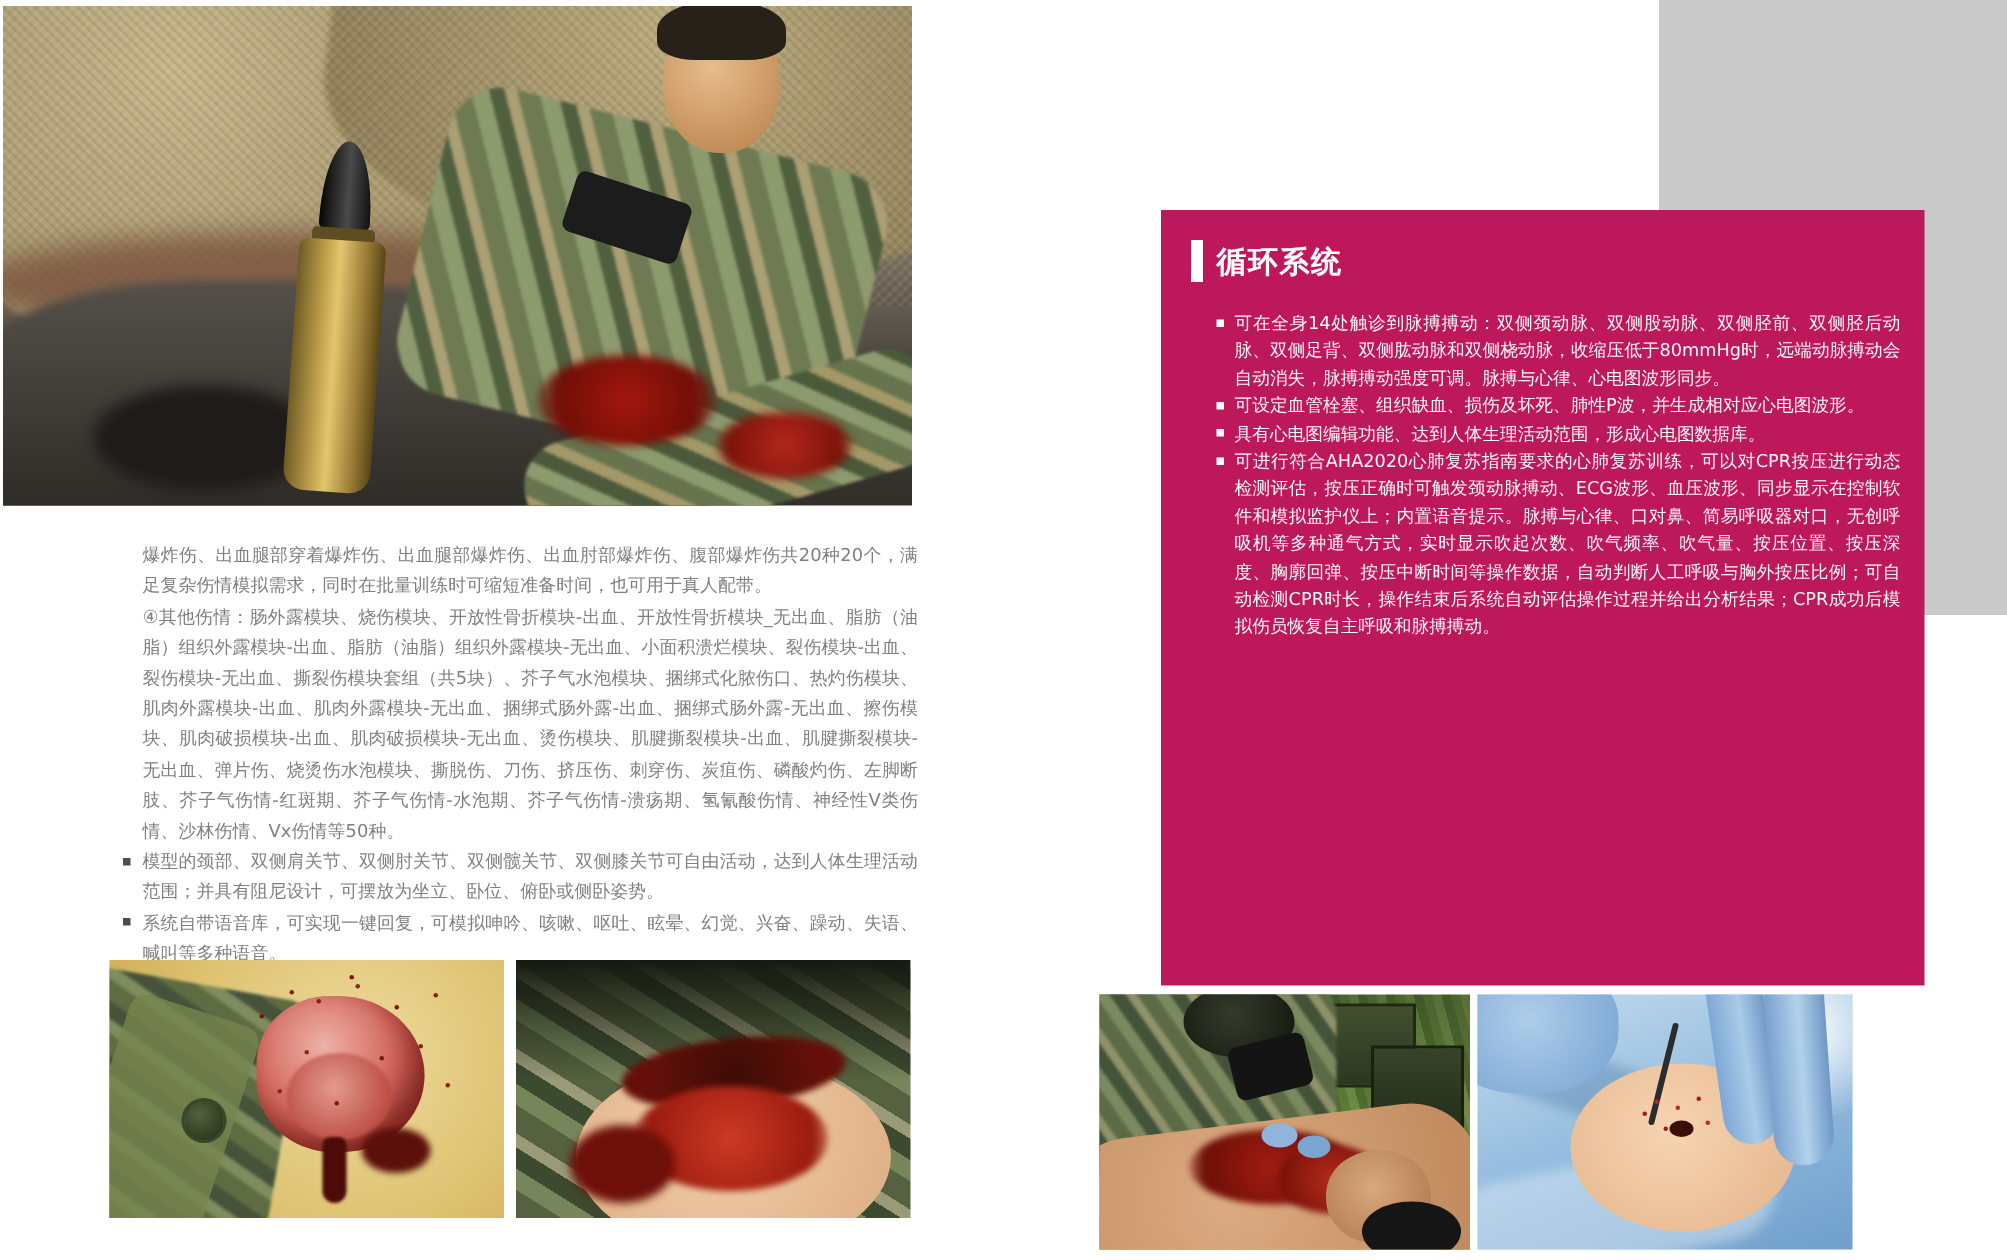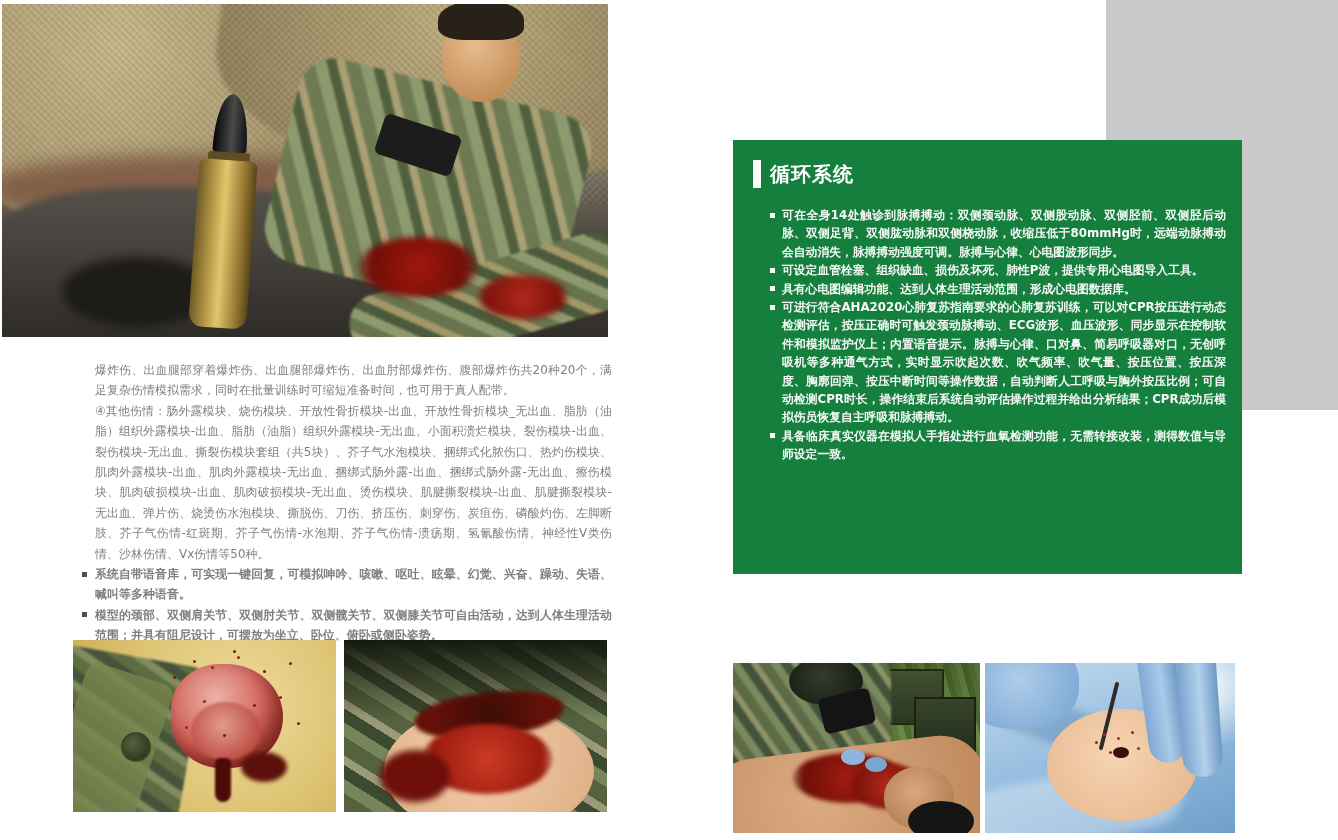--- a/index.html
+++ b/index.html
@@ -10,24 +10,24 @@
   .abs{position:absolute;}
   
   .gray-corner{left:1106px;top:0;width:232px;height:410px;background:#c9c9c9;}
   
   .left-text{
     left:95px;top:360px;width:517px;
     font-size:11.9px;line-height:20.4px;color:#7f7f7f;
     text-align:justify;letter-spacing:.1px;
   }
   .left-text p{margin:0;}
-  .li{position:relative;font-weight:bold;}
+  .li{position:relative;}
   .sq{position:absolute;left:-13px;top:7.5px;width:5px;height:5px;background:#4d4d4d;}
   
-  .panel{left:733px;top:140px;width:509px;height:434px;background:#15803d;}
+  .panel{left:774px;top:140px;width:509px;height:517px;background:#be185d;}
   .panel-title{left:20px;top:20px;display:flex;align-items:center;gap:9px;position:absolute;}
   .title-bar{width:8px;height:28px;background:#ffffff;}
   .panel-title h1{margin:0;font-size:20px;font-weight:bold;color:#ffffff;letter-spacing:1px;}
   .panel-list{
     position:absolute;left:49px;top:66px;width:444px;
     font-size:11.8px;line-height:18.4px;color:#f6f8f6;text-align:justify;
   }
   .panel-list .li{margin:0;}
   .panel-list .sq{background:#ffffff;left:-12px;top:6.5px;}
   
@@ -122,25 +122,25 @@
     <div class="ring"></div>
     <div class="casing"></div>
   </div>
 </div>
 
 <div class="abs left-text">
   <p>爆炸伤、出血腿部穿着爆炸伤、出血腿部爆炸伤、出血肘部爆炸伤、腹部爆炸伤共20种20个，满足复杂伤情模拟需求，同时在批量训练时可缩短准备时间，也可用于真人配带。</p>
   <p>④其他伤情：肠外露模块、烧伤模块、开放性骨折模块-出血、开放性骨折模块_无出血、脂肪（油脂）组织外露模块-出血、脂肪（油脂）组织外露模块-无出血、小面积溃烂模块、裂伤模块-出血、裂伤模块-无出血、撕裂伤模块套组（共5块）、芥子气水泡模块、捆绑式化脓伤口、热灼伤模块、肌肉外露模块-出血、肌肉外露模块-无出血、捆绑式肠外露-出血、捆绑式肠外露-无出血、擦伤模块、肌肉破损模块-出血、肌肉破损模块-无出血、烫伤模块、肌腱撕裂模块-出血、肌腱撕裂模块-无出血、弹片伤、烧烫伤水泡模块、撕脱伤、刀伤、挤压伤、刺穿伤、炭疽伤、磷酸灼伤、左脚断肢、芥子气伤情-红斑期、芥子气伤情-水泡期、芥子气伤情-溃疡期、氢氰酸伤情、神经性V类伤情、沙林伤情、Vx伤情等50种。</p>
   <div class="li">
     <span class="sq"></span>
-    <span>系统自带语音库，可实现一键回复，可模拟呻吟、咳嗽、呕吐、眩晕、幻觉、兴奋、躁动、失语、喊叫等多种语音。</span>
+    <span>模型的颈部、双侧肩关节、双侧肘关节、双侧髋关节、双侧膝关节可自由活动，达到人体生理活动范围；并具有阻尼设计，可摆放为坐立、卧位、俯卧或侧卧姿势。</span>
   </div>
   <div class="li">
     <span class="sq"></span>
-    <span>模型的颈部、双侧肩关节、双侧肘关节、双侧髋关节、双侧膝关节可自由活动，达到人体生理活动范围；并具有阻尼设计，可摆放为坐立、卧位、俯卧或侧卧姿势。</span>
+    <span>系统自带语音库，可实现一键回复，可模拟呻吟、咳嗽、呕吐、眩晕、幻觉、兴奋、躁动、失语、喊叫等多种语音。</span>
   </div>
 </div>
 
 <div class="abs photo pB">
   <div class="camo"></div>
   <div class="fold"></div>
   <div class="button"></div>
   <div class="organ"></div>
   <div class="organ2"></div>
   <div class="drip"></div>
@@ -161,33 +161,29 @@
     <div class="title-bar"></div>
     <h1>循环系统</h1>
   </div>
   <div class="panel-list">
     <div class="li">
       <span class="sq"></span>
       <span>可在全身14处触诊到脉搏搏动：双侧颈动脉、双侧股动脉、双侧胫前、双侧胫后动脉、双侧足背、双侧肱动脉和双侧桡动脉，收缩压低于80mmHg时，远端动脉搏动会自动消失，脉搏搏动强度可调。脉搏与心律、心电图波形同步。</span>
     </div>
     <div class="li">
       <span class="sq"></span>
-      <span>可设定血管栓塞、组织缺血、损伤及坏死、肺性P波，提供专用心电图导入工具。</span>
+      <span>可设定血管栓塞、组织缺血、损伤及坏死、肺性P波，并生成相对应心电图波形。</span>
     </div>
     <div class="li">
       <span class="sq"></span>
       <span>具有心电图编辑功能、达到人体生理活动范围，形成心电图数据库。</span>
     </div>
     <div class="li">
       <span class="sq"></span>
       <span>可进行符合AHA2020心肺复苏指南要求的心肺复苏训练，可以对CPR按压进行动态检测评估，按压正确时可触发颈动脉搏动、ECG波形、血压波形、同步显示在控制软件和模拟监护仪上；内置语音提示。脉搏与心律、口对鼻、简易呼吸器对口，无创呼吸机等多种通气方式，实时显示吹起次数、吹气频率、吹气量、按压位置、按压深度、胸廓回弹、按压中断时间等操作数据，自动判断人工呼吸与胸外按压比例；可自动检测CPR时长，操作结束后系统自动评估操作过程并给出分析结果；CPR成功后模拟伤员恢复自主呼吸和脉搏搏动。</span>
-    </div>
-    <div class="li">
-      <span class="sq"></span>
-      <span>具备临床真实仪器在模拟人手指处进行血氧检测功能，无需转接改装，测得数值与导师设定一致。</span>
     </div>
   </div>
 </div>
 
 <div class="abs photo pD">
   <div class="grassShade"></div>
   <div class="box1"></div>
   <div class="box2"></div>
   <div class="soldier"></div>
   <div class="helmet"></div>

